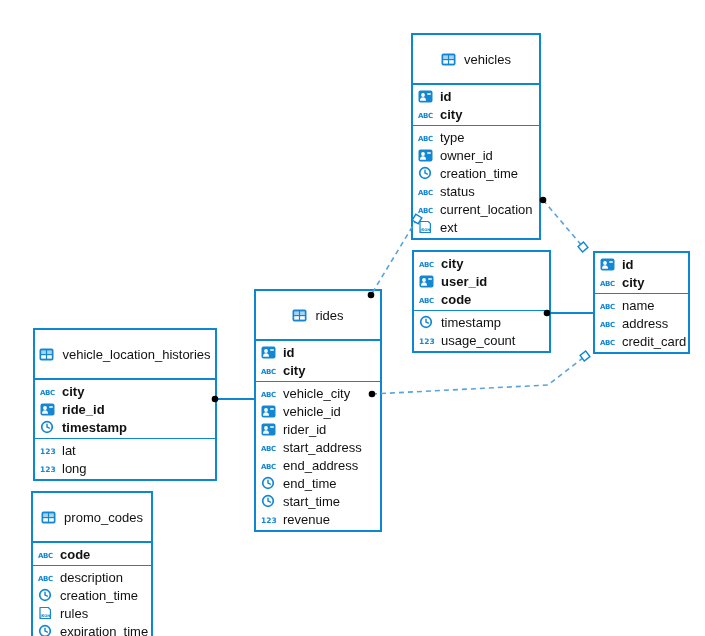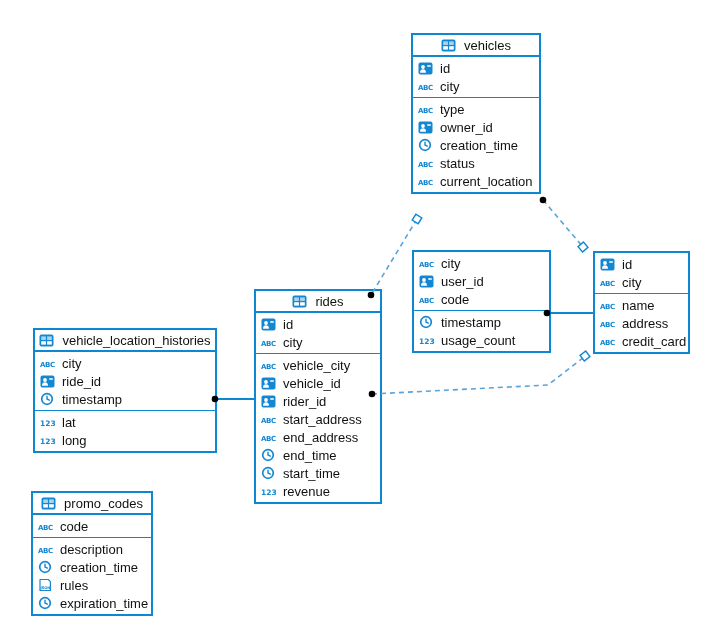--- a/index.html
+++ b/index.html
@@ -6,31 +6,31 @@
   #canvas{
     position:relative;width:705px;height:636px;background:#ffffff;overflow:hidden;
     font-family:"Liberation Sans",sans-serif;font-size:13px;color:#111;
   }
   .tbl{
     position:absolute;background:#ffffff;border:2px solid #0e87d3;
     box-sizing:border-box;z-index:2;
   }
   .tbl-header{
     height:20px;display:flex;align-items:center;justify-content:center;gap:5px;
-    border-bottom:2px solid #0e87d3;white-space:nowrap;padding:0 4px;
+    border-bottom:2px solid #0e87d3;white-space:nowrap;padding:14px 4px;
   }
   .tbl-header .tname{color:#111;}
   .sec{padding:2px 0;}
   .divider{height:0;border-top:1.5px solid #0e87d3;}
   .row{
     height:18px;display:flex;align-items:center;gap:4px;padding:0 5px;
     white-space:nowrap;
   }
   .icn{width:18px;display:flex;align-items:center;justify-content:flex-start;flex:none;}
-  .keys .lbl{font-weight:400;}
+  .keys .lbl{font-weight:700;}
   
   #t-vehicles{left:411px;top:33px;width:130px;}
   #t-upc{left:412px;top:250px;width:139px;}
   #t-users{left:593px;top:251px;width:97px;}
   #t-rides{left:254px;top:289px;width:128px;}
   #t-vlh{left:33px;top:328px;width:184px;}
   #t-pc{left:31px;top:491px;width:122px;}
   
   #edges{position:absolute;left:0;top:0;width:705px;height:636px;z-index:3;pointer-events:none;}
   #edges path, #edges line{pointer-events:stroke;}
@@ -117,20 +117,29 @@
           <span class="lbl">status</span>
         </div>
         <div class="row">
           <span class="icn">
             <svg width="17" height="13" viewBox="0 0 17 13">
               <text x="0" y="9.5" font-size="7" font-weight="bold" fill="#1487d2" font-family="DejaVu Sans, sans-serif" letter-spacing="-0.4">ABC</text>
             </svg>
           </span>
           <span class="lbl">current_location</span>
         </div>
+        <div class="row">
+          <span class="icn">
+            <svg width="14" height="14" viewBox="0 0 14 14">
+              <path d="M2 1.5 H10.3 L12.4 3.6 V12.5 H2 Z" fill="#fff" stroke="#1487d2" stroke-width="1.2" stroke-linejoin="round"></path>
+              <text x="2.4" y="11.2" font-size="3.6" font-weight="bold" fill="#1487d2" font-family="DejaVu Sans, sans-serif">JSON</text>
+            </svg>
+          </span>
+          <span class="lbl">ext</span>
+        </div>
       </div>
   </div>
 
   <div class="tbl" id="t-upc">
     <div class="sec keys">
         <div class="row">
           <span class="icn">
             <svg width="17" height="13" viewBox="0 0 17 13">
               <text x="0" y="9.5" font-size="7" font-weight="bold" fill="#1487d2" font-family="DejaVu Sans, sans-serif" letter-spacing="-0.4">ABC</text>
             </svg>

